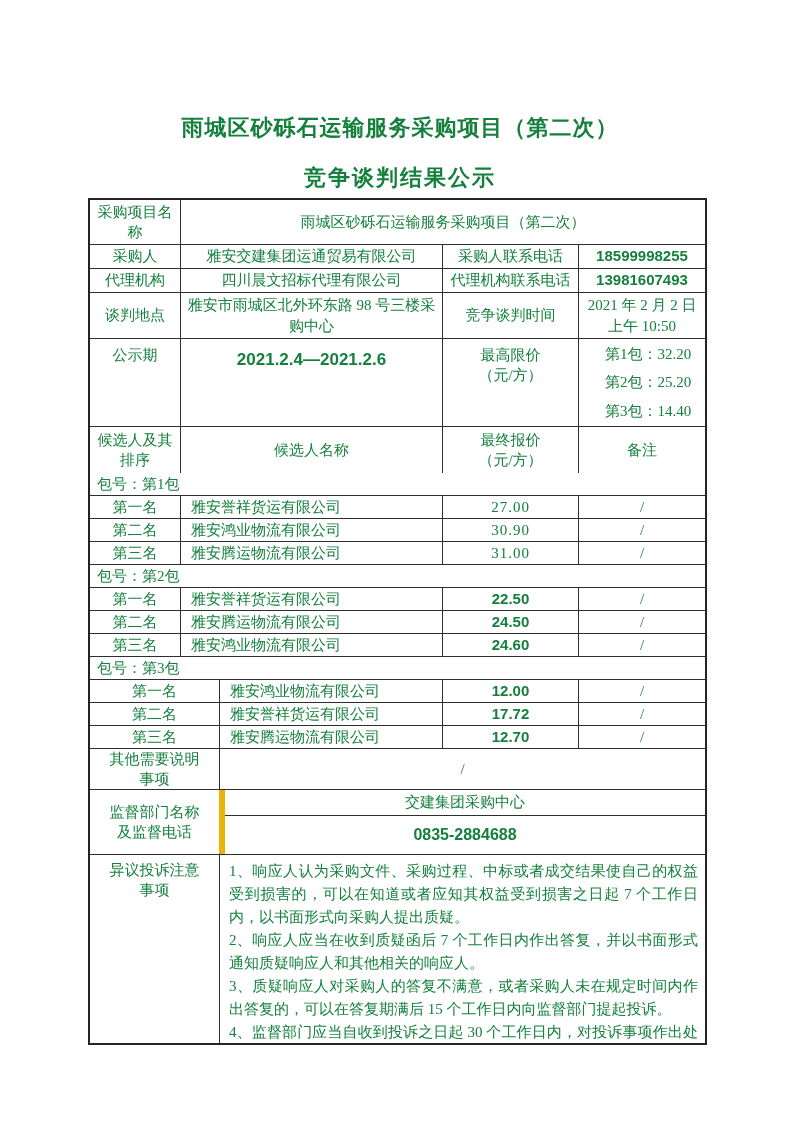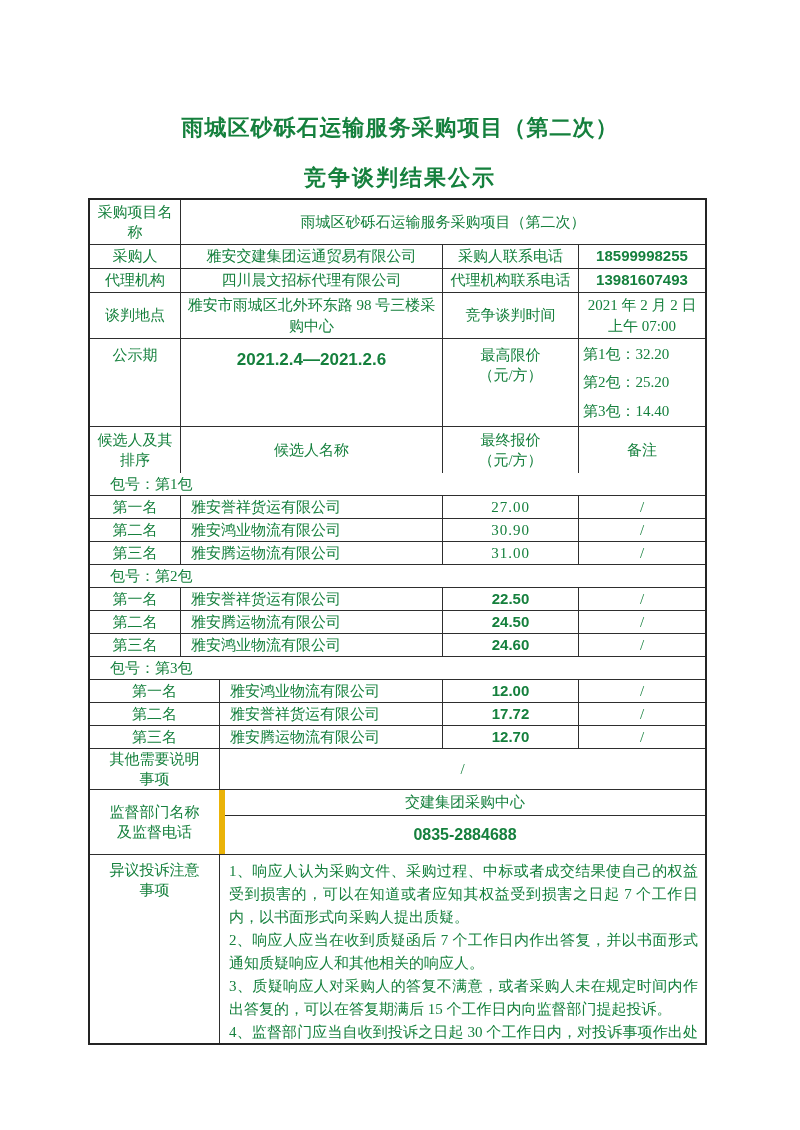--- a/index.html
+++ b/index.html
@@ -35,23 +35,23 @@
   .w1{width:129px}.w2{width:223px}
   .rest{flex:1}
   
   .h44{height:44px}.h23{height:23px}.h45{height:45px}.h87{height:87px}
   .h46{height:46px}.h22{height:22px}.h40{height:40px}
   .sup{height:64px}.comp{height:188px}
   .num{font-family:"Liberation Sans",sans-serif;font-weight:bold;font-size:15px;}
   .bigdate{font-family:"Liberation Sans",sans-serif;font-weight:bold;font-size:17px;}
   .topal{align-items:flex-start;padding-top:6px;}
   .limits{flex-direction:column;align-items:flex-start;justify-content:space-around;
-          padding-left:4px;text-align:left;}
+          padding-left:26px;text-align:left;}
   .limits div{white-space:nowrap;}
-  .pkg-label{justify-content:flex-start;text-align:left;padding-left:20px;}
+  .pkg-label{justify-content:flex-start;text-align:left;padding-left:7px;}
   .name-cell{justify-content:flex-start;text-align:left;padding-left:10px;}
   .price-serif{letter-spacing:1px;}
   .price-sans{font-family:"Liberation Sans",sans-serif;font-weight:bold;}
   .supright{flex:1;display:flex;flex-direction:column;}
   .supright .sub{display:flex;align-items:center;justify-content:center;box-sizing:border-box;}
   .sub1{height:26px;border-bottom:1px solid #2e2e2e;font-size:15px;}
   .sub2{flex:1;font-family:"Liberation Sans",sans-serif;font-weight:bold;font-size:16px;}
   .comp .lab{align-items:flex-start;padding-top:5px;}
   .comp-body{
     flex:1;display:block;border-left:1px solid #2e2e2e;box-sizing:border-box;
@@ -85,21 +85,21 @@
       <div class="cell c1">代理机构</div>
       <div class="cell c2">四川晨文招标代理有限公司</div>
       <div class="cell c3">代理机构联系电话</div>
       <div class="cell c4 num">13981607493</div>
     </div>
 
     <div class="row h45">
       <div class="cell c1">谈判地点</div>
       <div class="cell c2">雅安市雨城区北外环东路 98 号三楼采购中心</div>
       <div class="cell c3">竞争谈判时间</div>
-      <div class="cell c4">2021 年 2 月 2 日上午 07:00</div>
+      <div class="cell c4">2021 年 2 月 2 日上午 10:50</div>
     </div>
 
     <div class="row h87">
       <div class="cell c1 topal">公示期</div>
       <div class="cell c2 topal bigdate" style="justify-content:center;padding-top:10px;">2021.2.4—2021.2.6</div>
       <div class="cell c3 topal" style="justify-content:center;">最高限价
 （元/方）</div>
       <div class="cell c4 limits"><div class="">第1包：32.20</div><div class="">第2包：25.20</div><div class="">第3包：14.40</div></div>
     </div>
 

